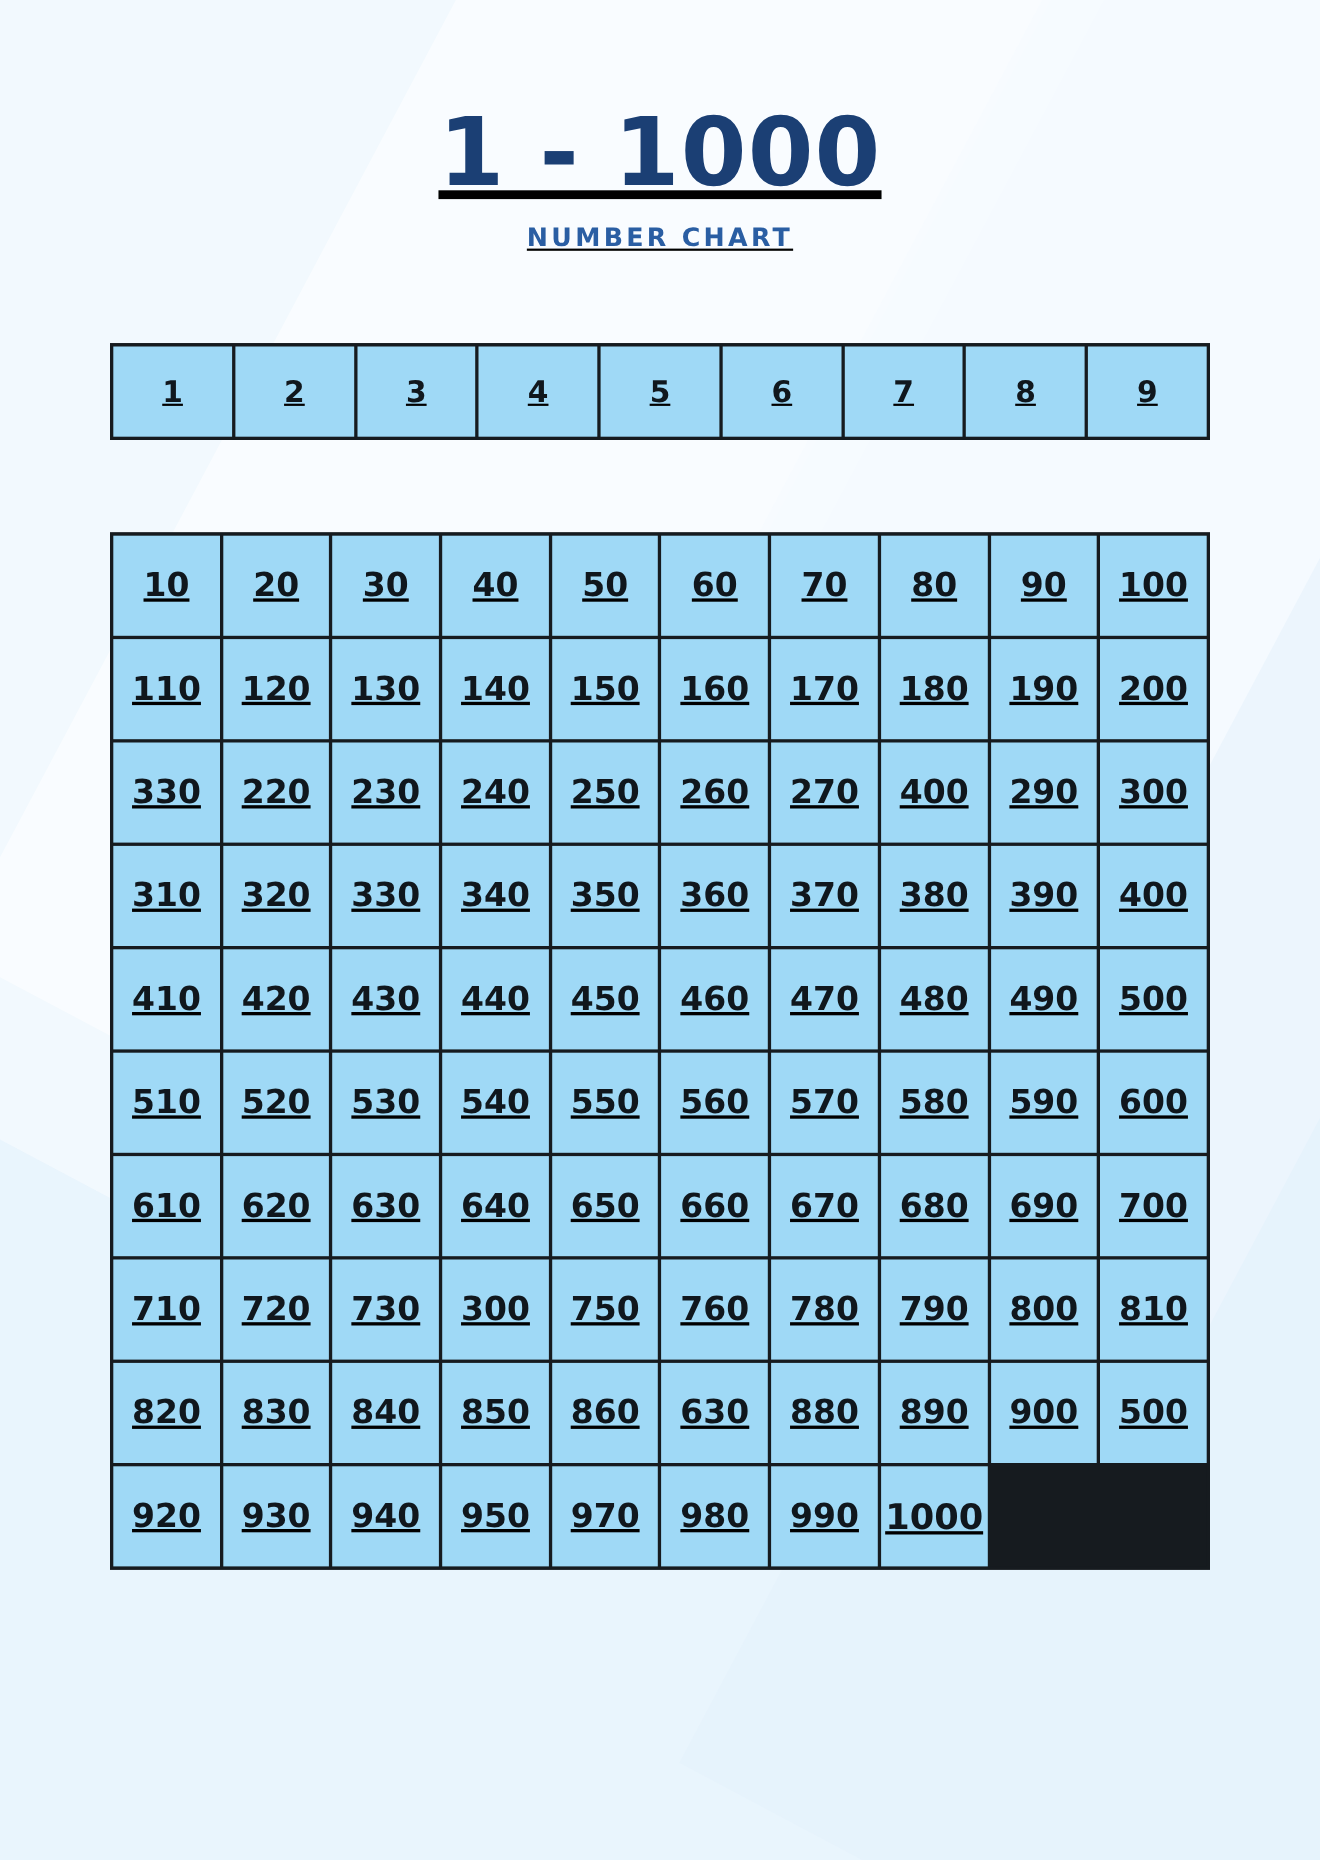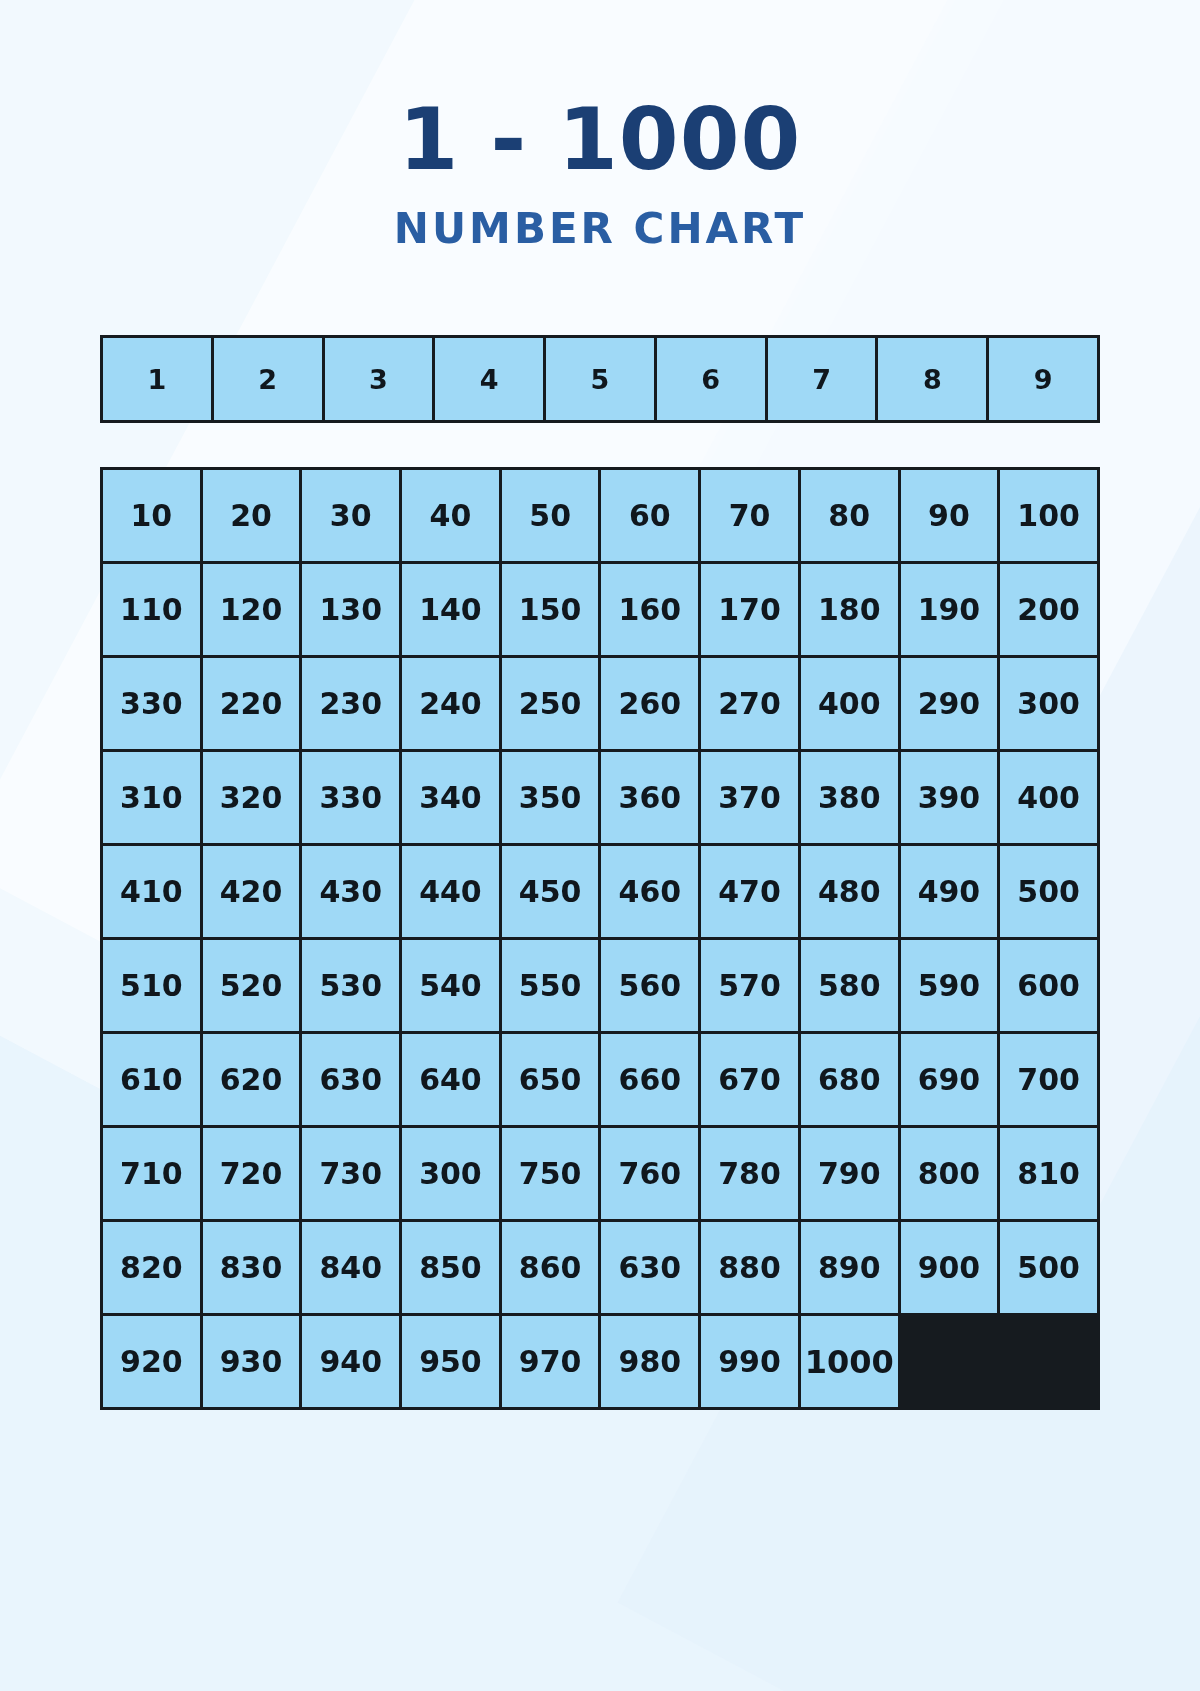--- a/index.html
+++ b/index.html
@@ -61,37 +61,38 @@
     transform: rotate(-62deg);
     left: 520px;
     top: 820px;
   }
 
   .page {
     position: relative;
     z-index: 2;
     width: 1200px;
     height: 1691px;
+    text-decoration: underline;
   }
 
   
   .title-wrap {
     text-align: center;
     padding-top: 96px;
   }
   .main-title {
     font-size: 86px;
     font-weight: bold;
     color: #1b3f74;
     letter-spacing: 1px;
     line-height: 1;
     margin: 0;
   }
   .sub-title {
-    font-size: 42px;
+    font-size: 23px;
     font-weight: bold;
     color: #2a5ea3;
     letter-spacing: 3px;
     margin: 22px 0 0 0;
   }
 
   
   .grid-area {
     width: 1000px;
     margin: 0 auto;
@@ -112,21 +113,21 @@
     align-items: center;
     justify-content: center;
     font-size: 27px;
     font-weight: bold;
     color: #10171d;
   }
 
   .tens-grid {
     display: grid;
     grid-template-columns: repeat(10, 1fr);
-    margin-top: 44px;
+    margin-top: 84px;
     border: 3px solid #161b1f;
     background: #161b1f;
     gap: 3px;
   }
   .tens-cell {
     background: #9fd9f6;
     height: 91px;
     display: flex;
     align-items: center;
     justify-content: center;

